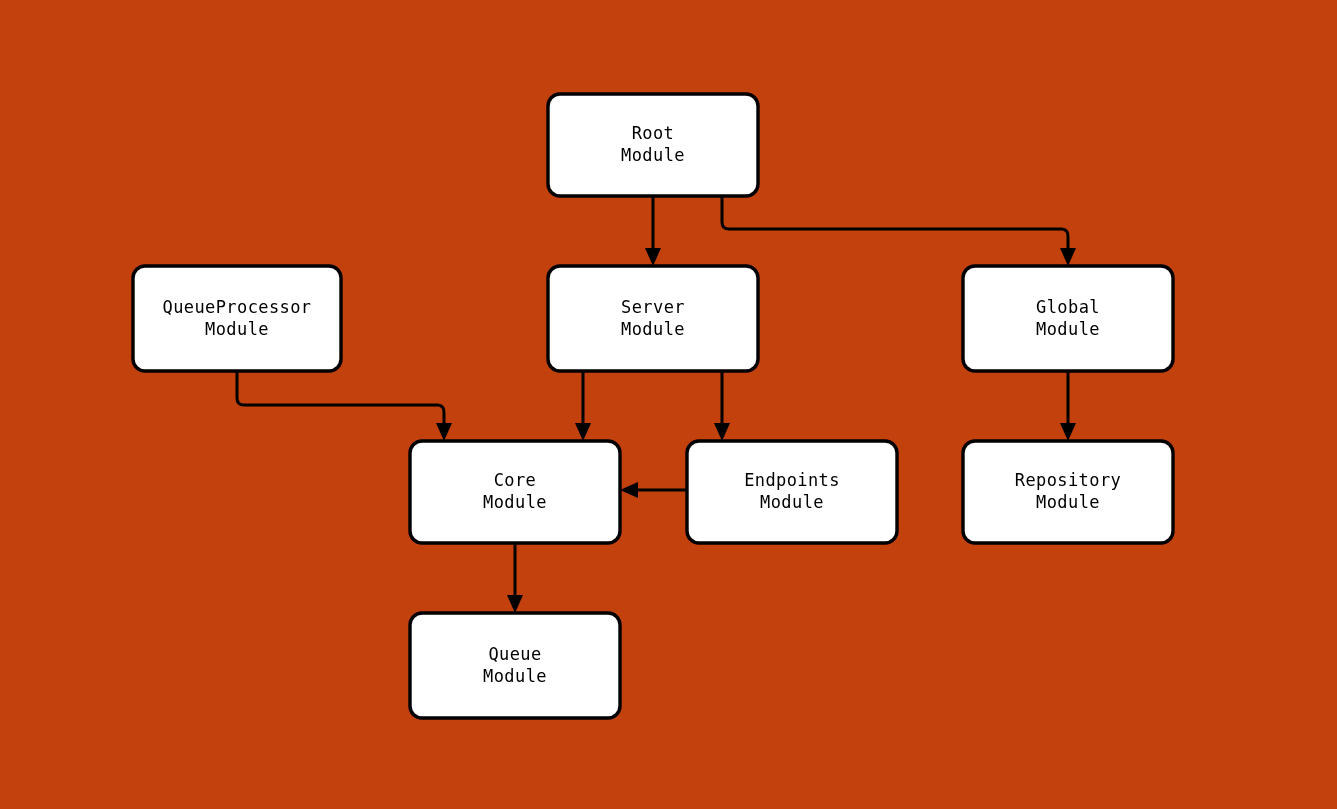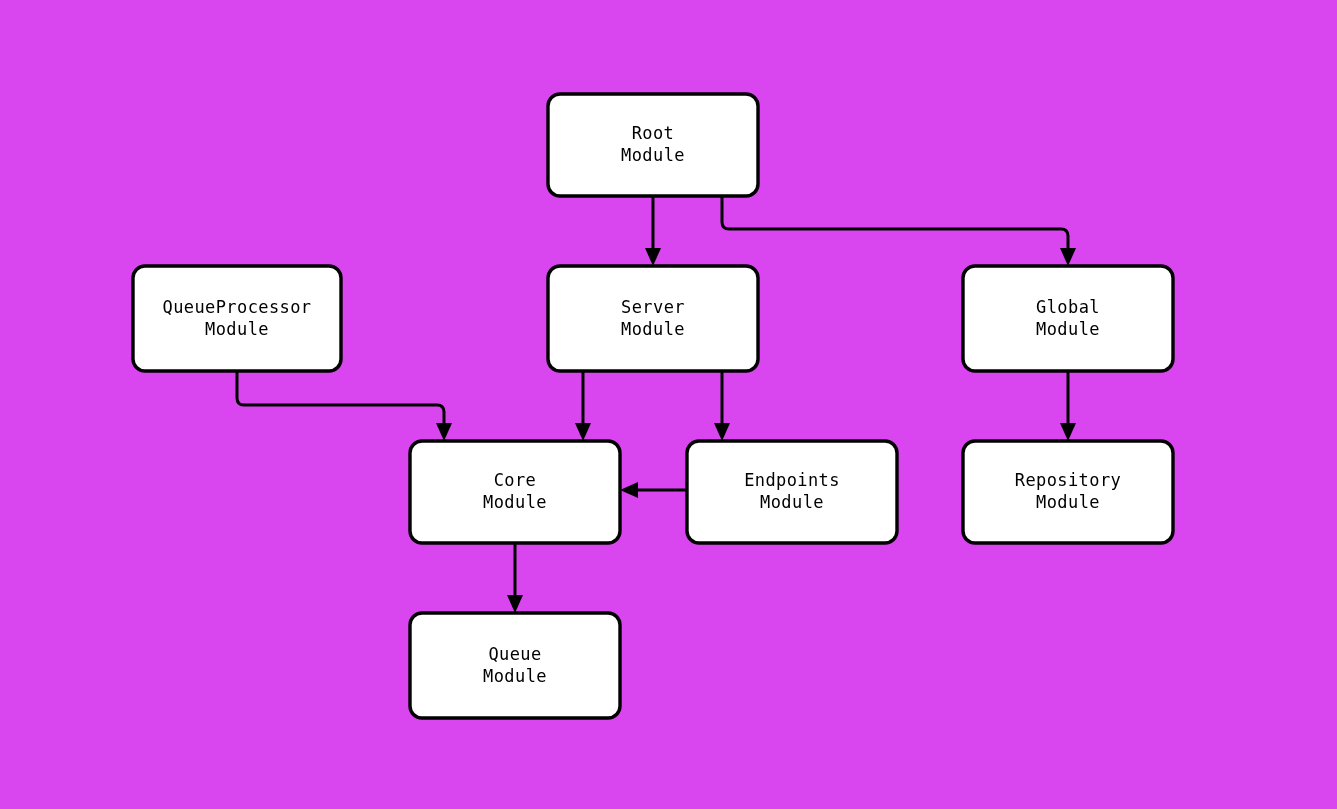--- a/index.html
+++ b/index.html
@@ -10,21 +10,21 @@
   body {
     width: 1337px;
     height: 809px;
     font-family: "DejaVu Sans Mono", "Liberation Mono", monospace;
     overflow: hidden;
   }
   #diagram-root {
     position: relative;
     width: 1337px;
     height: 809px;
-    background: #d946ef;
+    background: #c2410c;
   }
   svg.diagram-canvas {
     display: block;
     width: 1337px;
     height: 809px;
   }
   .node-box {
     fill: #ffffff;
     stroke: #000000;
     stroke-width: 3.4;

